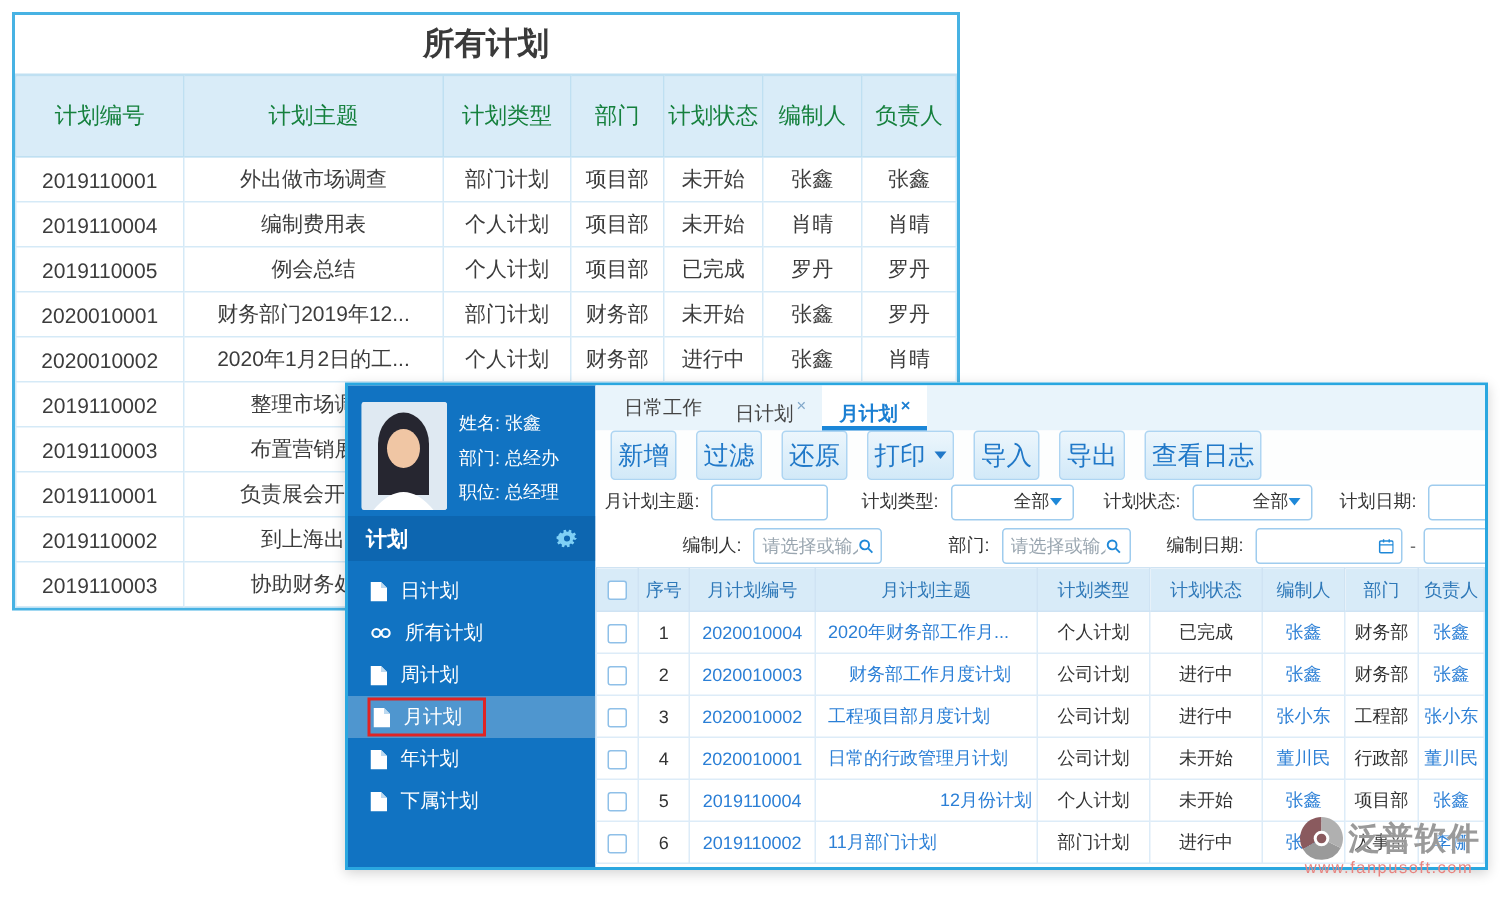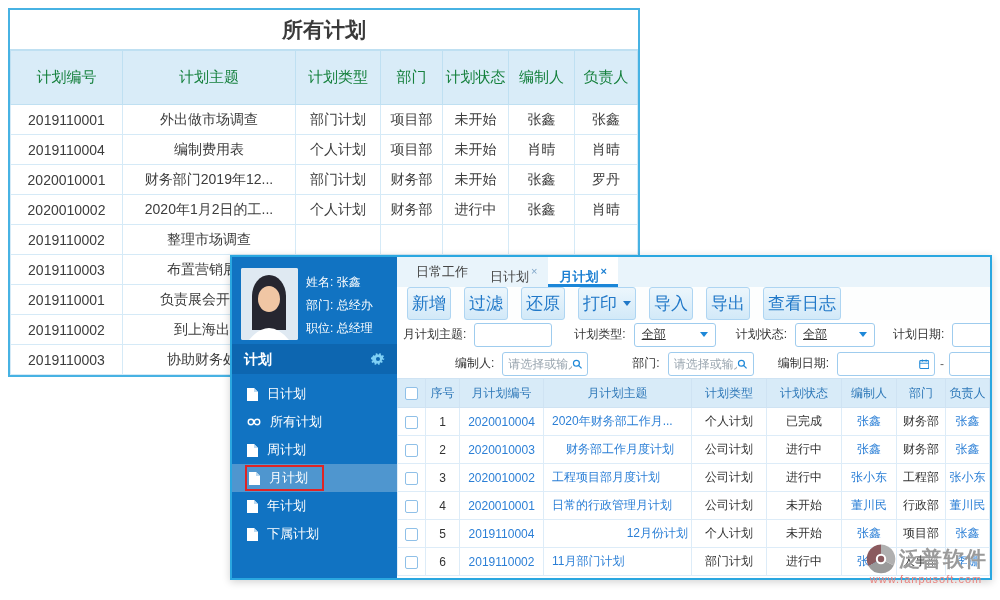--- a/index.html
+++ b/index.html
@@ -63,21 +63,21 @@
   }
   .caret { width:0; height:0; border-left:4px solid transparent; border-right:4px solid transparent; border-top:5px solid #2078c8; display:inline-block; }
   .filter-row { height:29px; flex-shrink:0; display:flex; align-items:center; font-size:12px; color:#333; white-space:nowrap; }
   .filter-row label { flex-shrink:0; }
   .tbox {
     height:24px; border:1px solid #9fccee; border-radius:3px; background:#fff;
     font-size:12px; color:#333; padding:0 5px; flex-shrink:0;
     font-family:"Liberation Sans","DejaVu Sans",sans-serif;
   }
   .tbox::placeholder { color:#9aa6b0; }
-  .selectbox { display:inline-flex; align-items:center; justify-content:space-between; padding:0 7px; cursor:pointer;text-decoration:underline; }
+  .selectbox { display:inline-flex; align-items:center; justify-content:flex-end; padding:0 7px; cursor:pointer; }
   .iconbox { display:inline-flex; align-items:center; justify-content:space-between; padding:0 5px; }
   .iconbox input { border:none; outline:none; width:100%; font-size:12px; font-family:inherit; }
   .iconbox input::placeholder { color:#9aa6b0; }
   table.grid { width:100%; border-collapse:collapse; table-layout:fixed; font-size:12px; }
   .grid th {
     background:#d8ebf8; color:#2e78b8; font-weight:normal; height:29px;
     border:1px solid #cfe3f3; white-space:nowrap; overflow:hidden;
   }
   .grid td {
     height:28px; border:1px solid #ddecf8; text-align:center; color:#333;
@@ -128,20 +128,29 @@
           <td>张鑫</td>
         </tr>
       <tr>
           <td>2019110004</td>
           <td>编制费用表</td>
           <td>个人计划</td>
           <td>项目部</td>
           <td>未开始</td>
           <td>肖晴</td>
           <td>肖晴</td>
+        </tr>
+      <tr>
+          <td>2019110005</td>
+          <td>例会总结</td>
+          <td>个人计划</td>
+          <td>项目部</td>
+          <td>已完成</td>
+          <td>罗丹</td>
+          <td>罗丹</td>
         </tr>
       <tr>
           <td>2020010001</td>
           <td>财务部门2019年12...</td>
           <td>部门计划</td>
           <td>财务部</td>
           <td>未开始</td>
           <td>张鑫</td>
           <td>罗丹</td>
         </tr>

